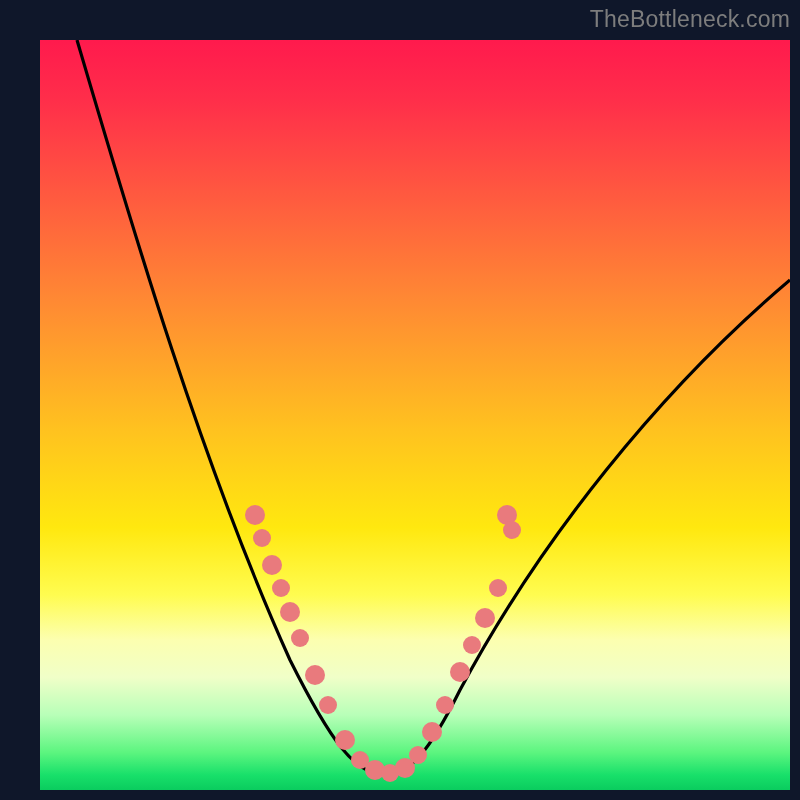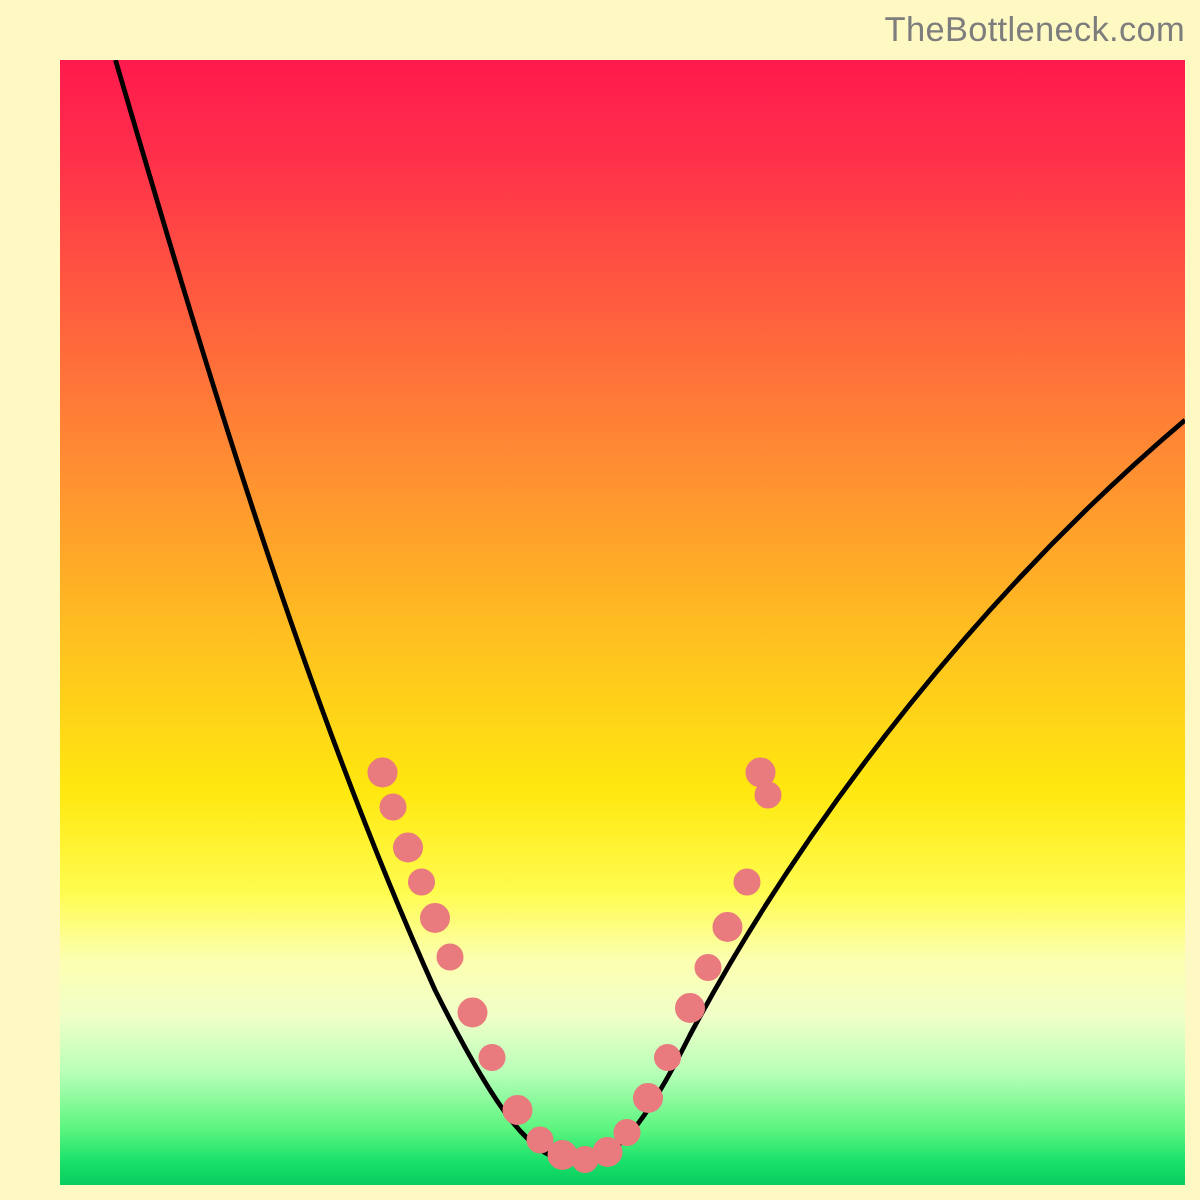--- a/index.html
+++ b/index.html
@@ -10,21 +10,21 @@
     background: #000;
     overflow: hidden;
     font-family: Arial, Helvetica, sans-serif;
   }
   .frame {
     position: absolute;
     left: 0;
     top: 0;
     width: 800px;
     height: 800px;
-    background: #fef9c3;
+    background: #0f172a;
   }
   .plot-area {
     position: absolute;
     left: 40px;
     top: 40px;
     width: 750px;
     height: 750px;
     overflow: hidden;
   }
   .gradient {

